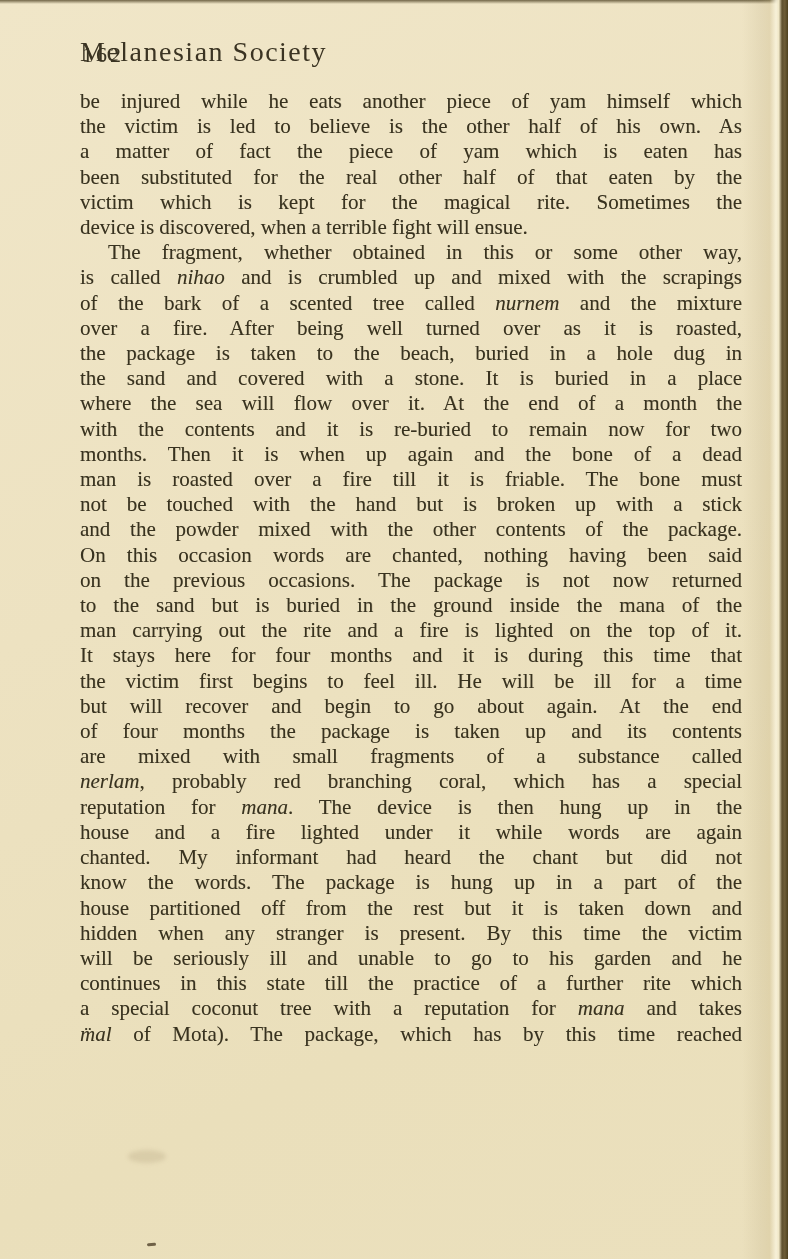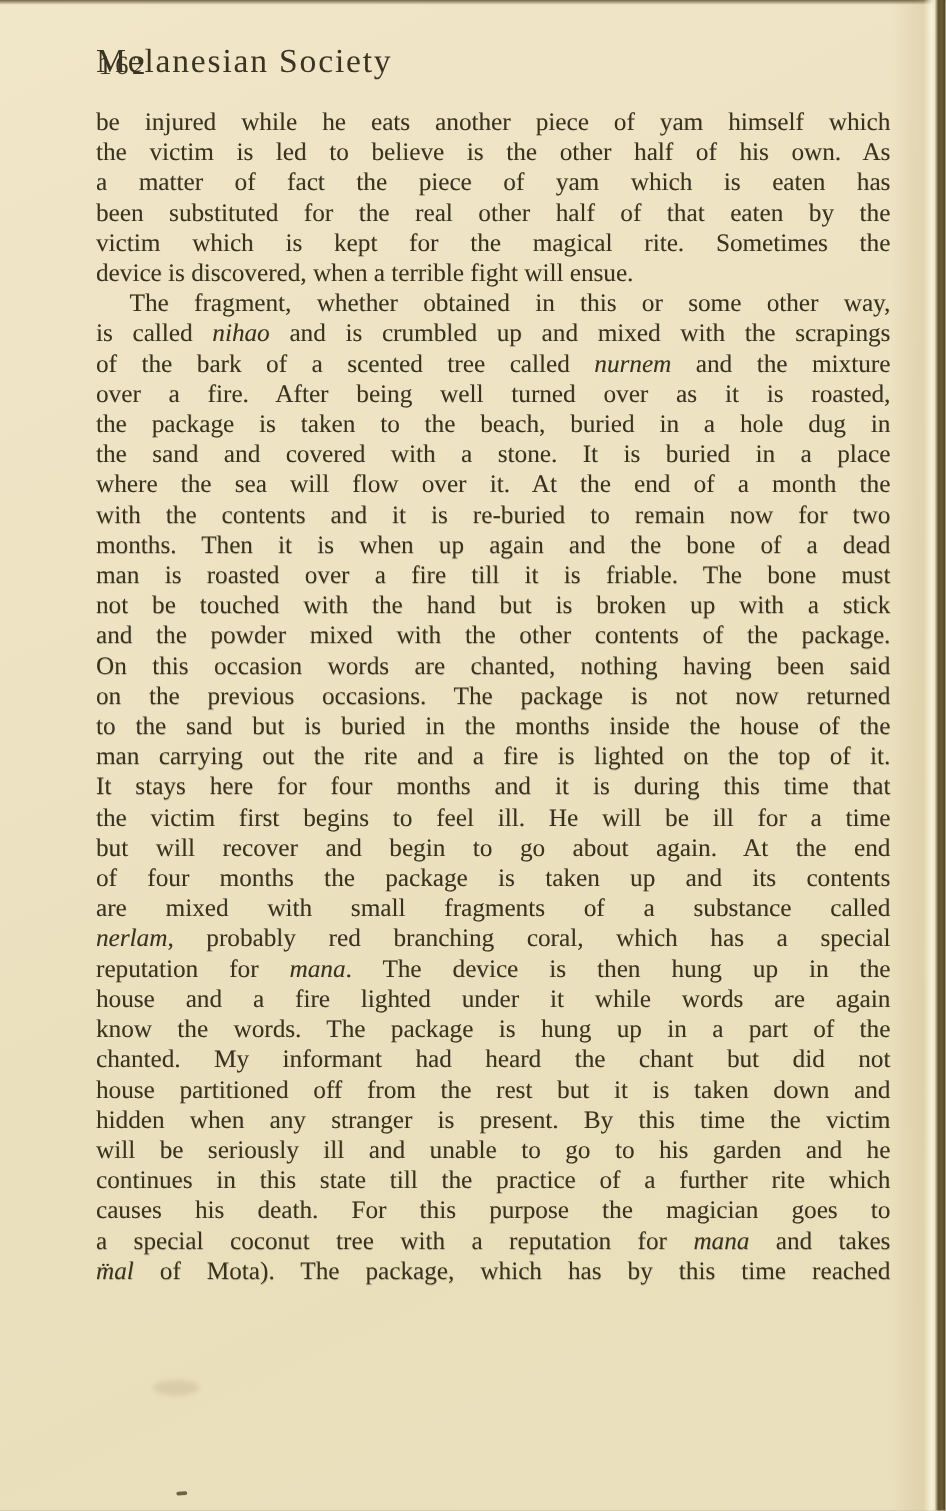--- a/index.html
+++ b/index.html
@@ -89,37 +89,36 @@
         <div class="line"><span>the package is taken to the beach, buried in a hole dug in</span></div>
         <div class="line"><span>the sand and covered with a stone. It is buried in a place</span></div>
         <div class="line"><span>where the sea will flow over it. At the end of a month the</span></div>
         <div class="line"><span>with the contents and it is re-buried to remain now for two</span></div>
         <div class="line"><span>months. Then it is when up again and the bone of a dead</span></div>
         <div class="line"><span>man is roasted over a fire till it is friable. The bone must</span></div>
         <div class="line"><span>not be touched with the hand but is broken up with a stick</span></div>
         <div class="line"><span>and the powder mixed with the other contents of the package.</span></div>
         <div class="line"><span>On this occasion words are chanted, nothing having been said</span></div>
         <div class="line"><span>on the previous occasions. The package is not now returned</span></div>
-        <div class="line"><span>to the sand but is buried in the months inside the house of the</span></div>
+        <div class="line"><span>to the sand but is buried in the ground inside the mana of the</span></div>
         <div class="line"><span>man carrying out the rite and a fire is lighted on the top of it.</span></div>
         <div class="line"><span>It stays here for four months and it is during this time that</span></div>
         <div class="line"><span>the victim first begins to feel ill. He will be ill for a time</span></div>
         <div class="line"><span>but will recover and begin to go about again. At the end</span></div>
         <div class="line"><span>of four months the package is taken up and its contents</span></div>
         <div class="line"><span>are mixed with small fragments of a substance called</span></div>
         <div class="line"><em>nerlam</em><span>, probably red branching coral, which has a special</span></div>
         <div class="line"><span>reputation for </span><em>mana</em><span>. The device is then hung up in the</span></div>
         <div class="line"><span>house and a fire lighted under it while words are again</span></div>
+        <div class="line"><span>chanted. My informant had heard the chant but did not</span></div>
         <div class="line"><span>know the words. The package is hung up in a part of the</span></div>
-        <div class="line"><span>chanted. My informant had heard the chant but did not</span></div>
         <div class="line"><span>house partitioned off from the rest but it is taken down and</span></div>
         <div class="line"><span>hidden when any stranger is present. By this time the victim</span></div>
         <div class="line"><span>will be seriously ill and unable to go to his garden and he</span></div>
         <div class="line"><span>continues in this state till the practice of a further rite which</span></div>
-        <div class="line"><span>causes his death. For this purpose the magician goes to</span></div>
         <div class="line"><span>a special coconut tree with a reputation for </span><em>mana</em><span> and takes</span></div>
         <div class="line"><em>m̈al</em><span> of Mota). The package, which has by this time reached</span></div>
       </div>
     </main>
 
   <div class="speck-1"></div>
   <div class="speck-2"></div>
 </div>
 
 </body></html>

